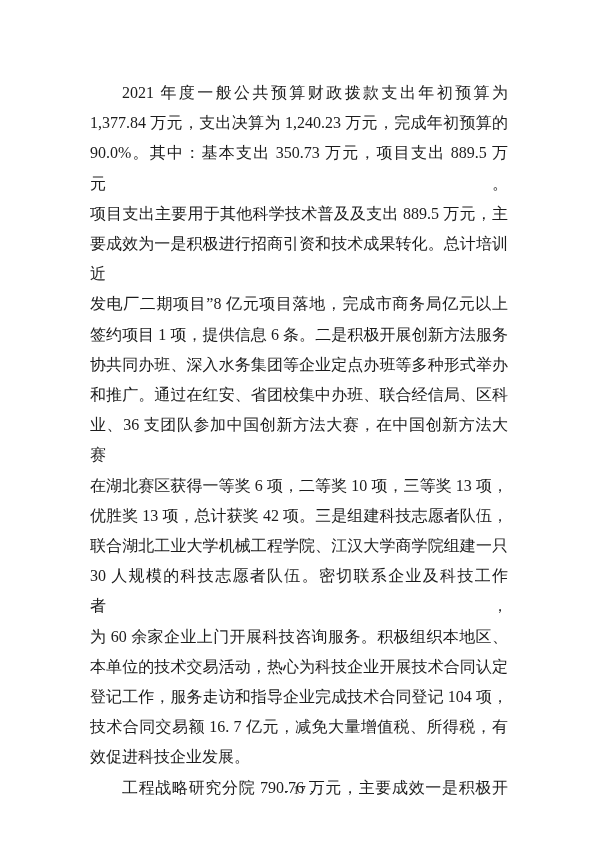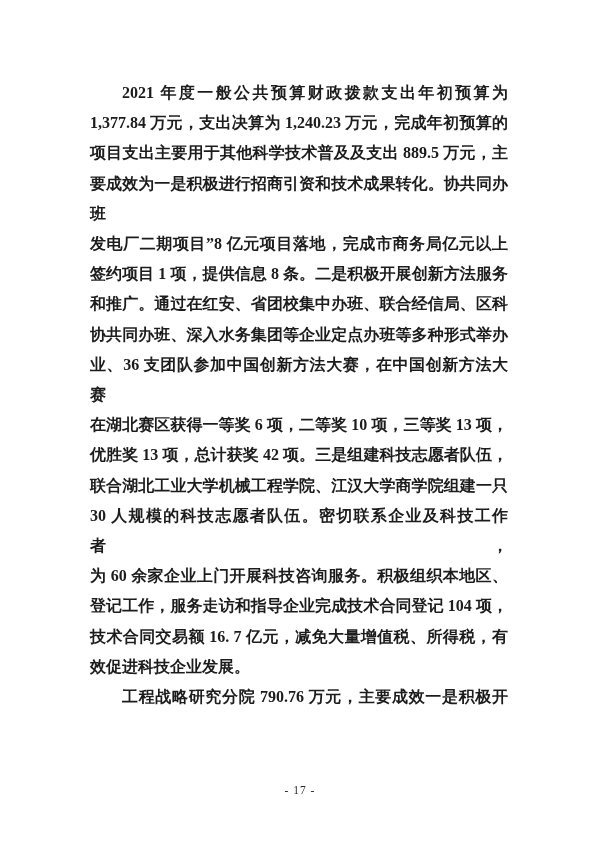--- a/index.html
+++ b/index.html
@@ -18,21 +18,20 @@
     position: absolute;
     left: 90px; top: 78px;
     width: 418px;
     color: #1c1c1c;
     font-size: 16px;
     line-height: 30.2px;
   }
   .line {
     width: 100%;
     white-space: normal;
-    font-weight: bold;
   }
   
   .line.j {
     text-align: justify;
     text-align-last: justify;
     -moz-text-align-last: justify;
   }
   
   .line.last {
     text-align: center;
@@ -51,32 +50,34 @@
     color: #2a2a2a;
   }
 </style>
 </head>
 <body>
 
 <div class="page">
   <div class="text-block">
     <div class="line j indent">2021 年度一般公共预算财政拨款支出年初预算为</div>
     <div class="line j">1,377.84 万元，支出决算为 1,240.23 万元，完成年初预算的</div>
+    <div class="line j">90.0%。其中：基本支出 350.73 万元，项目支出 889.5 万元。</div>
     <div class="line j">项目支出主要用于其他科学技术普及及支出 889.5 万元，主</div>
-    <div class="line j">要成效为一是积极进行招商引资和技术成果转化。协共同办班</div>
+    <div class="line j">要成效为一是积极进行招商引资和技术成果转化。总计培训近</div>
     <div class="line j">发电厂二期项目”8 亿元项目落地，完成市商务局亿元以上</div>
-    <div class="line j">签约项目 1 项，提供信息 8 条。二是积极开展创新方法服务</div>
+    <div class="line j">签约项目 1 项，提供信息 6 条。二是积极开展创新方法服务</div>
+    <div class="line j">协共同办班、深入水务集团等企业定点办班等多种形式举办</div>
     <div class="line j">和推广。通过在红安、省团校集中办班、联合经信局、区科</div>
-    <div class="line j">协共同办班、深入水务集团等企业定点办班等多种形式举办</div>
     <div class="line j">业、36 支团队参加中国创新方法大赛，在中国创新方法大赛</div>
     <div class="line j">在湖北赛区获得一等奖 6 项，二等奖 10 项，三等奖 13 项，</div>
     <div class="line j">优胜奖 13 项，总计获奖 42 项。三是组建科技志愿者队伍，</div>
     <div class="line j">联合湖北工业大学机械工程学院、江汉大学商学院组建一只</div>
     <div class="line j">30 人规模的科技志愿者队伍。密切联系企业及科技工作者，</div>
     <div class="line j">为 60 余家企业上门开展科技咨询服务。积极组织本地区、</div>
+    <div class="line j">本单位的技术交易活动，热心为科技企业开展技术合同认定</div>
     <div class="line j">登记工作，服务走访和指导企业完成技术合同登记 104 项，</div>
     <div class="line j">技术合同交易额 16. 7 亿元，减免大量增值税、所得税，有</div>
     <div class="line last">效促进科技企业发展。</div>
     <div class="line j indent">工程战略研究分院 790.76 万元，主要成效一是积极开</div>
 
   </div>
   <div class="page-number">- 17 -</div>
 </div>
 
 </body></html>

